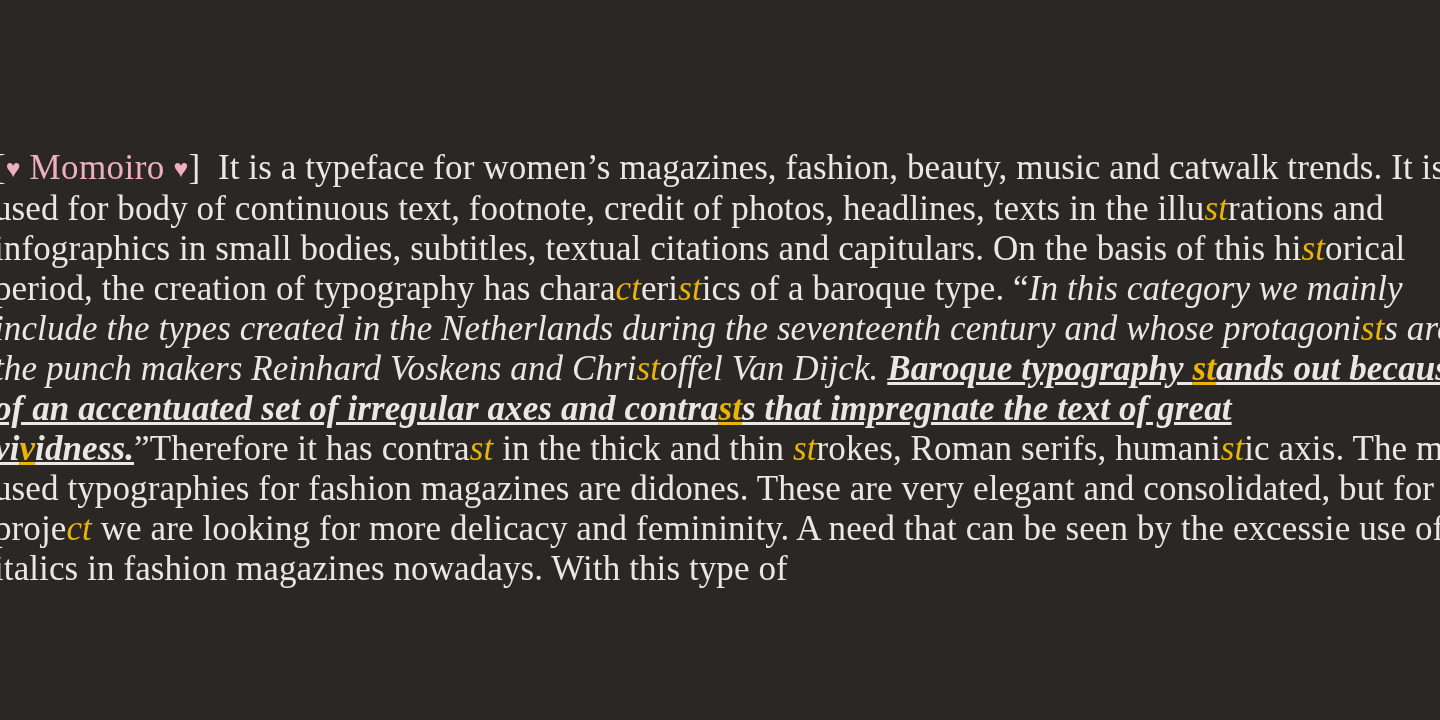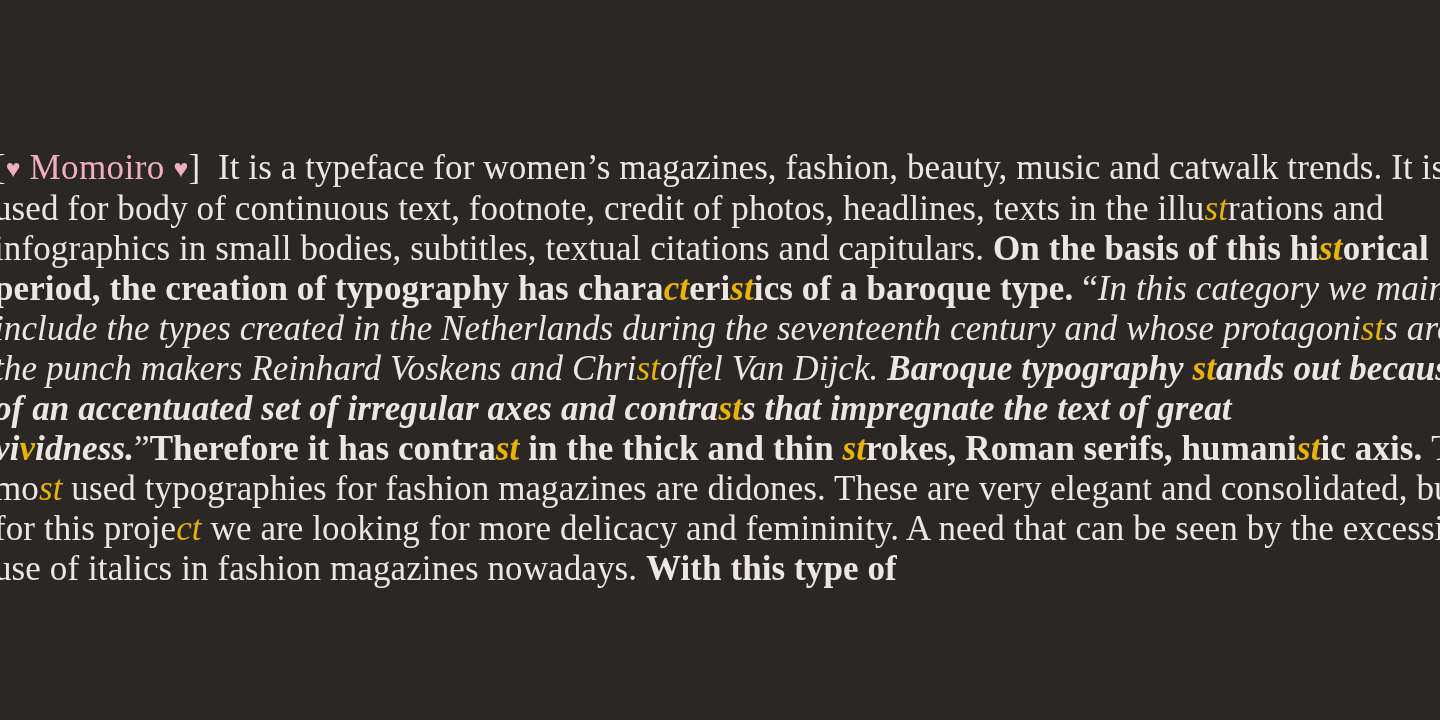--- a/index.html
+++ b/index.html
@@ -38,23 +38,23 @@
     letter-spacing: 0.4px;
   }
   .specimen .bracket {
     color: #ece7e3;
   }
   .heart {
     color: #f0aec2;
     font-size: 25px;
     vertical-align: 2px;
   }
-  .b { font-weight: bold; margin-top: 21px; }
+  .b { font-weight: normal; margin-top: 21px; }
   .i { font-style: italic; }
-  .bi { font-weight: bold; font-style: italic; }
+  .bi { font-weight: bold; font-style: italic; text-decoration: underline; }
   
   .acc {
     color: #eab308;
     font-style: italic;
     font-family: "Liberation Serif", "DejaVu Serif", serif;
   }
   .seg { display: inline; }
 </style>
 </head>
 <body>

